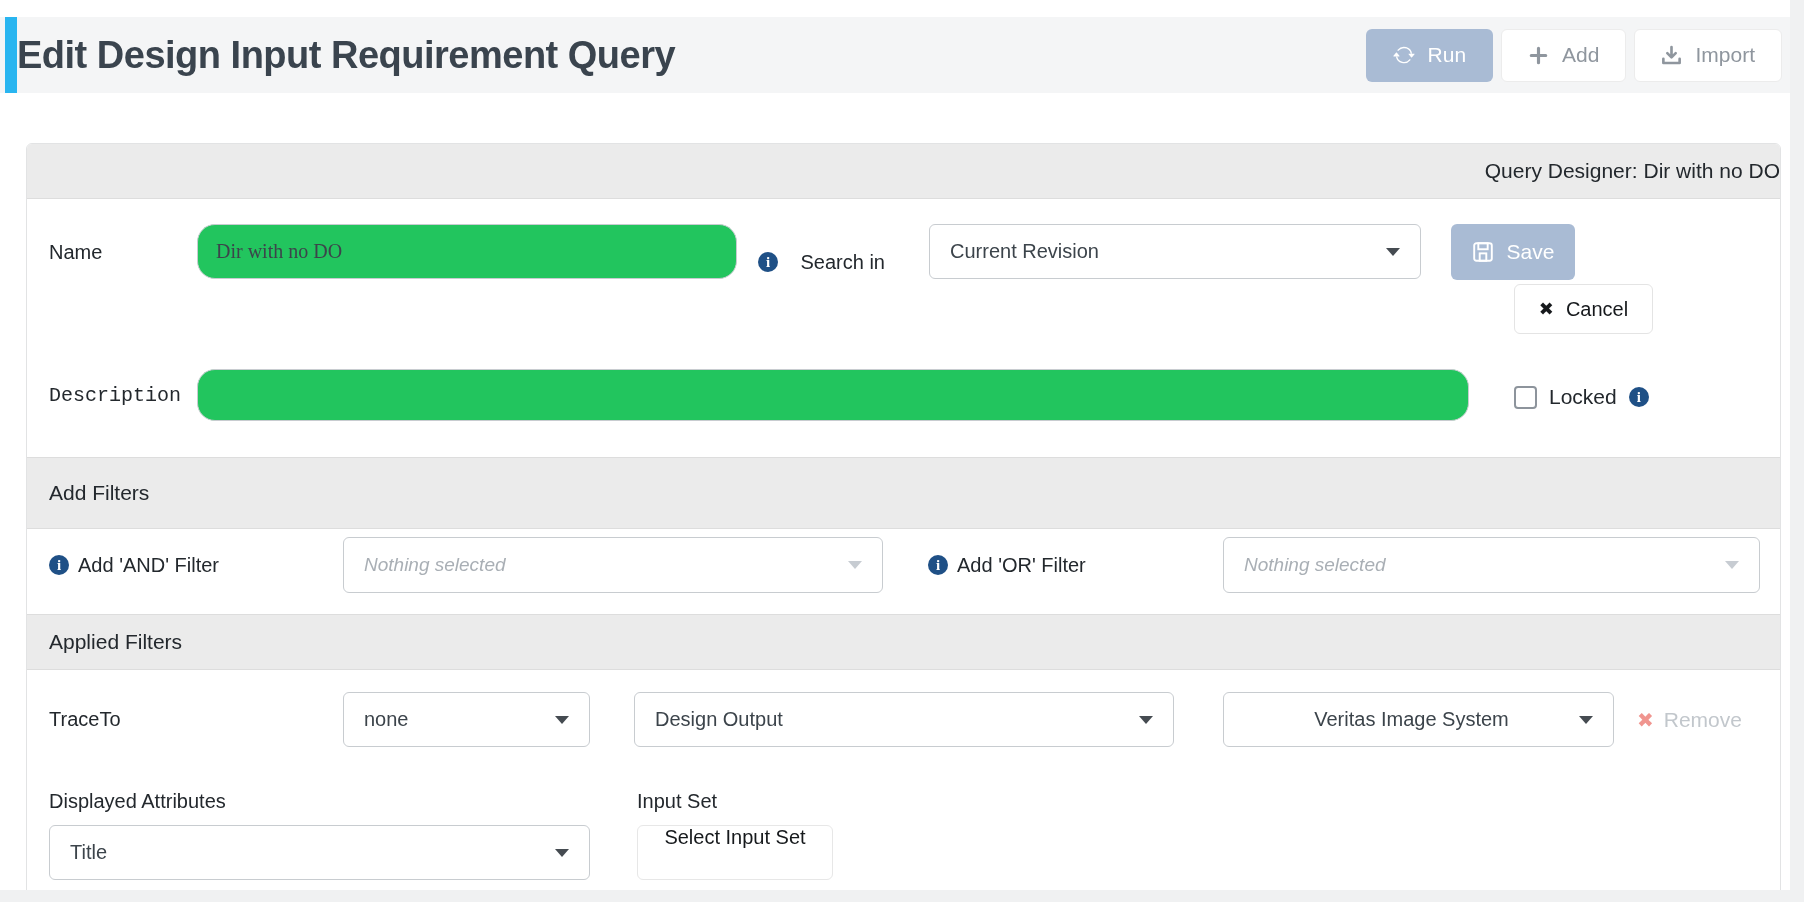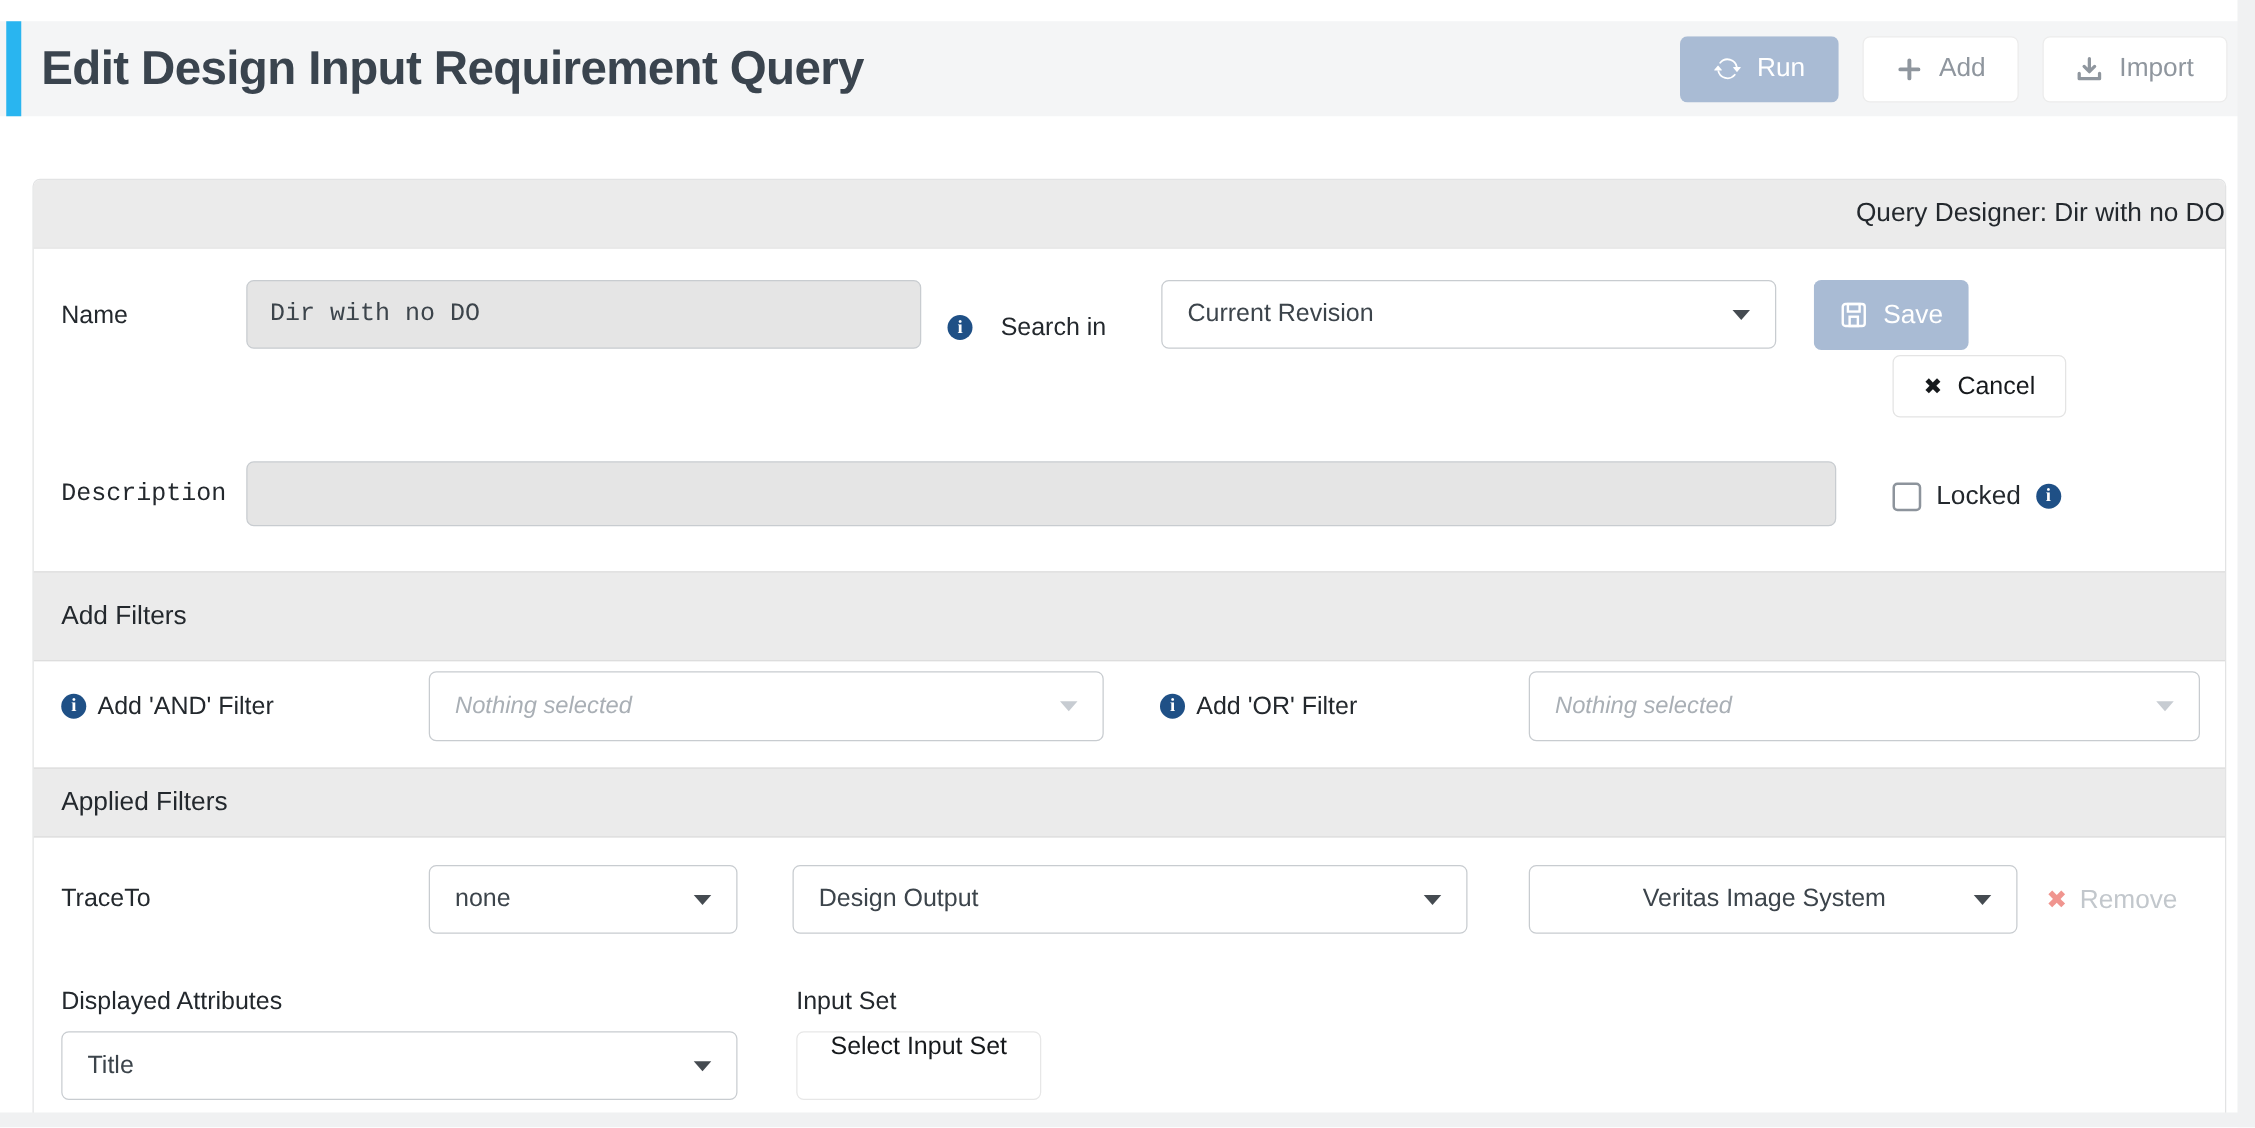--- a/index.html
+++ b/index.html
@@ -13,43 +13,43 @@
   }
   *{box-sizing:border-box;margin:0;padding:0;}
   html,body{width:1804px;height:902px;overflow:hidden;background:#ffffff;
     font-family:"Liberation Sans", sans-serif;}
   .stage{position:relative;width:1804px;height:902px;background:#fff;}
 
   
   .page-header{position:absolute;left:0;top:17px;width:1804px;height:76px;
     background:var(--header-bg);display:flex;align-items:center;}
   .accent-bar{width:12px;height:76px;background:var(--accent);margin-left:5px;flex:none;}
-  .page-title{margin-left:16px;font-size:38px;font-weight:700;letter-spacing:-.5px;
+  .page-title{margin-left:0;font-size:38px;font-weight:700;letter-spacing:-.5px;
     color:var(--title-text);white-space:nowrap;text-align:center;}
-  .header-buttons{margin-left:auto;margin-right:22px;display:flex;gap:19px;padding-left:10px;}
+  .header-buttons{margin-left:auto;margin-right:22px;display:flex;gap:8px;padding-left:10px;}
   .btn{height:53px;border-radius:6px;display:inline-flex;align-items:center;
     justify-content:center;gap:13px;font-size:21px;padding:0 26px;cursor:pointer;
     border:1px solid transparent;white-space:nowrap;}
   .btn-primary{background:var(--primary-button);color:#fff;}
   .btn-light{background:#fff;border-color:#ececec;color:#8f969e;}
   .btn svg{flex:none;}
 
   
   .panel{position:absolute;left:26px;top:143px;width:1755px;height:750px;
     background:#fff;border:1px solid #e2e3e4;border-radius:6px 6px 0 0;}
   .sec-head{position:absolute;left:0;width:1753px;background:var(--section-header-bg);
     border-bottom:1px solid #dddddd;display:flex;align-items:center;padding-left:22px;
     font-size:21px;font-weight:500;color:#23282d;}
   .sec-head.first{border-radius:5px 5px 0 0;justify-content:flex-end;}
   .sec-head.mid{border-top:1px solid #dddddd;}
 
   .form-label{position:absolute;font-size:20px;color:#23282d;display:flex;align-items:center;}
 
-  .text-input{position:absolute;height:55px;border:1px solid #c8ccd0;border-radius:6px;
-    background:#e5e5e5;font-family:Liberation Mono, monospace;font-size:20px;color:#3c444b;
+  .text-input{position:absolute;height:55px;border:1px solid #c8ccd0;border-radius:18px;
+    background:#22c55e;font-family:Liberation Serif, serif;font-size:20px;color:#3c444b;
     padding:0 18px;outline:none;}
 
   .select{position:absolute;height:55px;border:1px solid #c8ccd0;border-radius:6px;
     background:#fff;display:flex;align-items:center;padding:0 20px;cursor:pointer;}
   .select .val{flex:1;font-size:20px;color:#3c444b;white-space:nowrap;overflow:hidden;}
   .select .val.placeholder{font-style:italic;color:#a9afb5;font-size:19px;}
   .caret{width:0;height:0;border-left:7px solid transparent;border-right:7px solid transparent;
     border-top:8px solid #454b51;flex:none;}
   .caret.light{border-top-color:#c7ccd2;}
 

